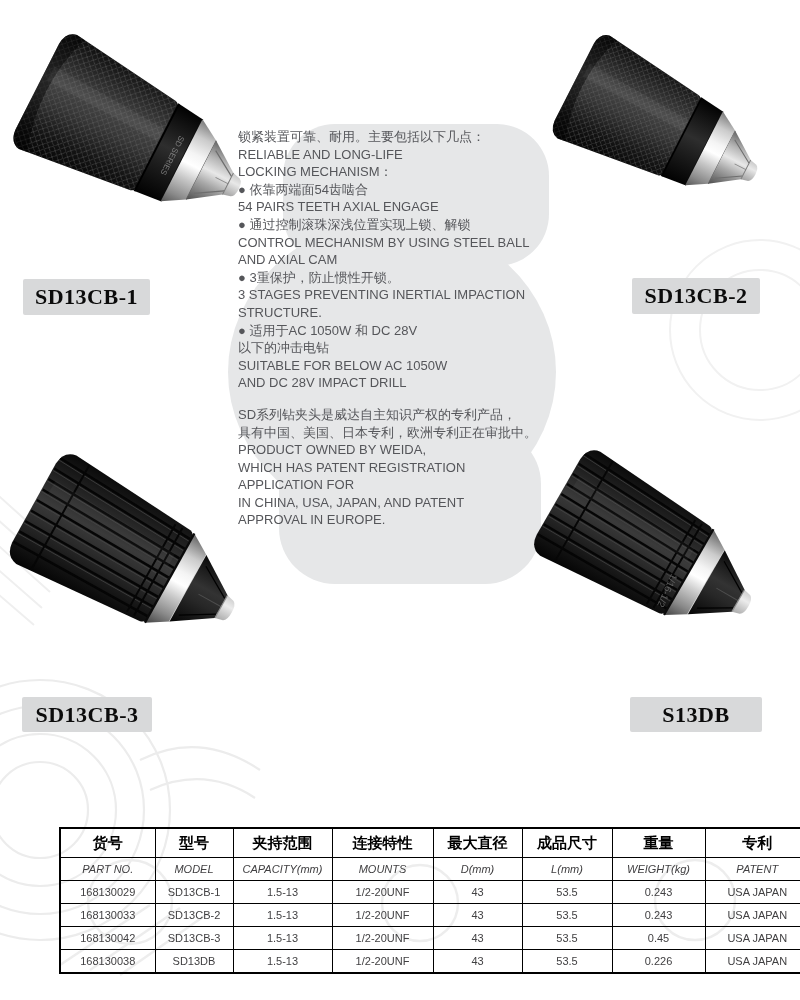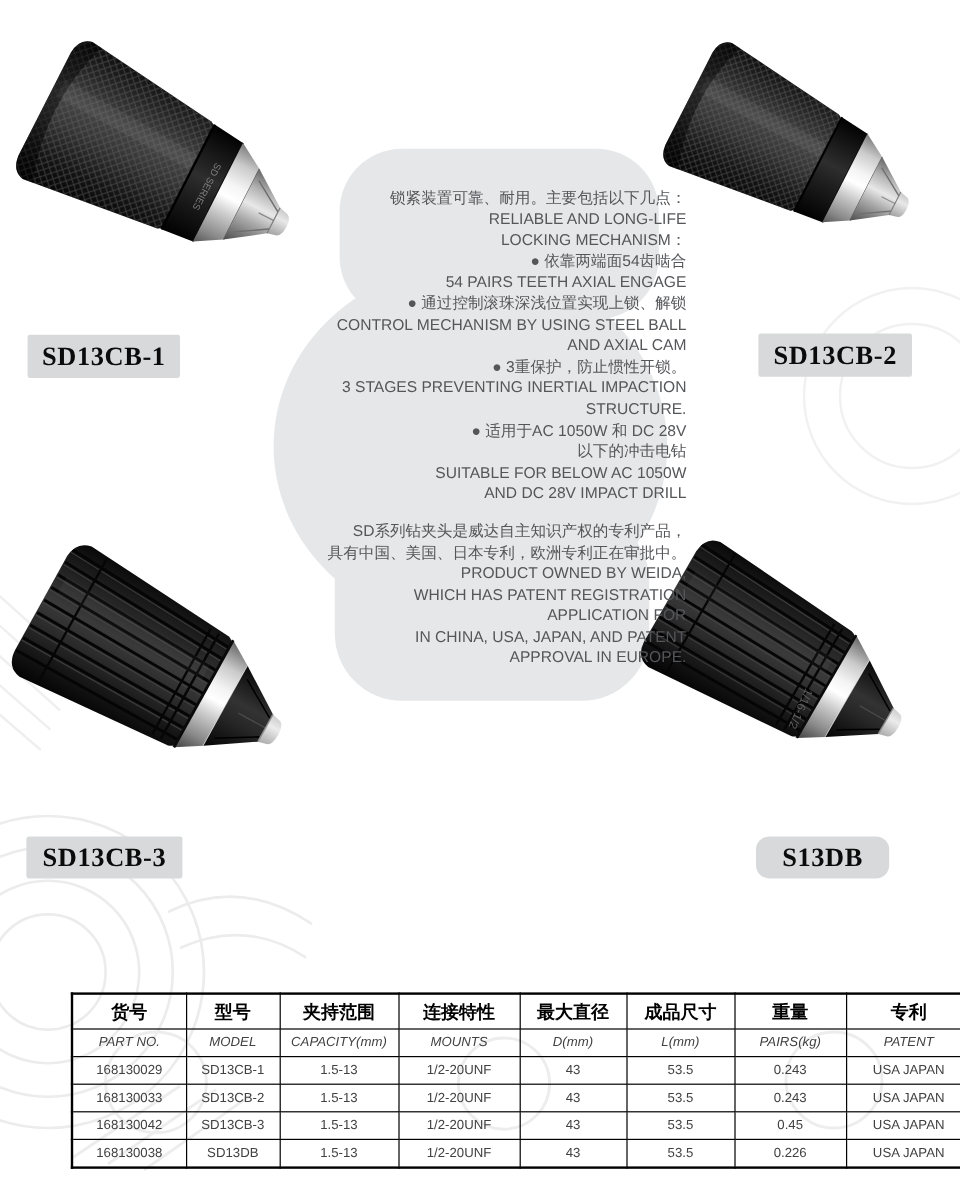--- a/index.html
+++ b/index.html
@@ -3,36 +3,36 @@
 <meta charset="utf-8">
 <style>
   html,body{margin:0;padding:0;background:#fff;}
   #stage{
     position:relative;width:800px;height:1000px;background:#ffffff;
     font-family:"Liberation Sans","DejaVu Sans",sans-serif;overflow:hidden;
   }
   #art{position:absolute;left:0;top:0;}
   
   .bubble-text{
-    position:absolute;left:238px;top:156px;width:334px;
-    text-align:right;color:#55565a;font-size:13px;line-height:17.6px;
+    position:absolute;left:238px;top:128px;width:334px;
+    text-align:left;color:#55565a;font-size:13px;line-height:17.6px;
     font-family:"Liberation Sans","DejaVu Sans",sans-serif;
   }
   .bubble-text .block2{margin-top:14px;}
   
   .model-label{
     position:absolute;background:#d8d9da;border-radius:2px;
     display:flex;align-items:center;justify-content:center;
     font-family:"Liberation Serif","DejaVu Serif",serif;
     font-weight:bold;font-size:22px;color:#0b0b0b;letter-spacing:.5px;
   }
   #label1{left:23px;top:279px;width:127px;height:36px;}
   #label2{left:632px;top:278px;width:128px;height:36px;}
   #label3{left:22px;top:697px;width:130px;height:35px;}
-  #label4{left:630px;top:697px;width:111px;height:35px;border-radius:11px;}
+  #label4{left:630px;top:697px;width:132px;height:35px;}
   
   .spec-wrap{position:absolute;left:25px;top:827px;padding-left:34px;}
   table.spec{border-collapse:collapse;table-layout:fixed;width:750px;border:2px solid #000;background:transparent;}
   table.spec td{border:1px solid #000;text-align:center;vertical-align:middle;color:#414042;overflow:hidden;white-space:nowrap;}
   tr.h-cn td{height:26px;font-weight:bold;font-size:15px;color:#000;}
   tr.h-en td{height:20px;font-size:11px;font-style:italic;}
   tr.data td{height:20px;font-size:11px;}
 </style>
 </head>
 <body>
@@ -248,21 +248,21 @@
           <td>重量</td>
           <td>专利</td>
         </tr>
         <tr class="h-en">
           <td>PART NO.</td>
           <td>MODEL</td>
           <td>CAPACITY(mm)</td>
           <td>MOUNTS</td>
           <td>D(mm)</td>
           <td>L(mm)</td>
-          <td>PAIRS(kg)</td>
+          <td>WEIGHT(kg)</td>
           <td>PATENT</td>
         </tr>
         <tr class="data">
           <td>168130029</td>
           <td>SD13CB-1</td>
           <td>1.5-13</td>
           <td>1/2-20UNF</td>
           <td>43</td>
           <td>53.5</td>
           <td>0.243</td>

